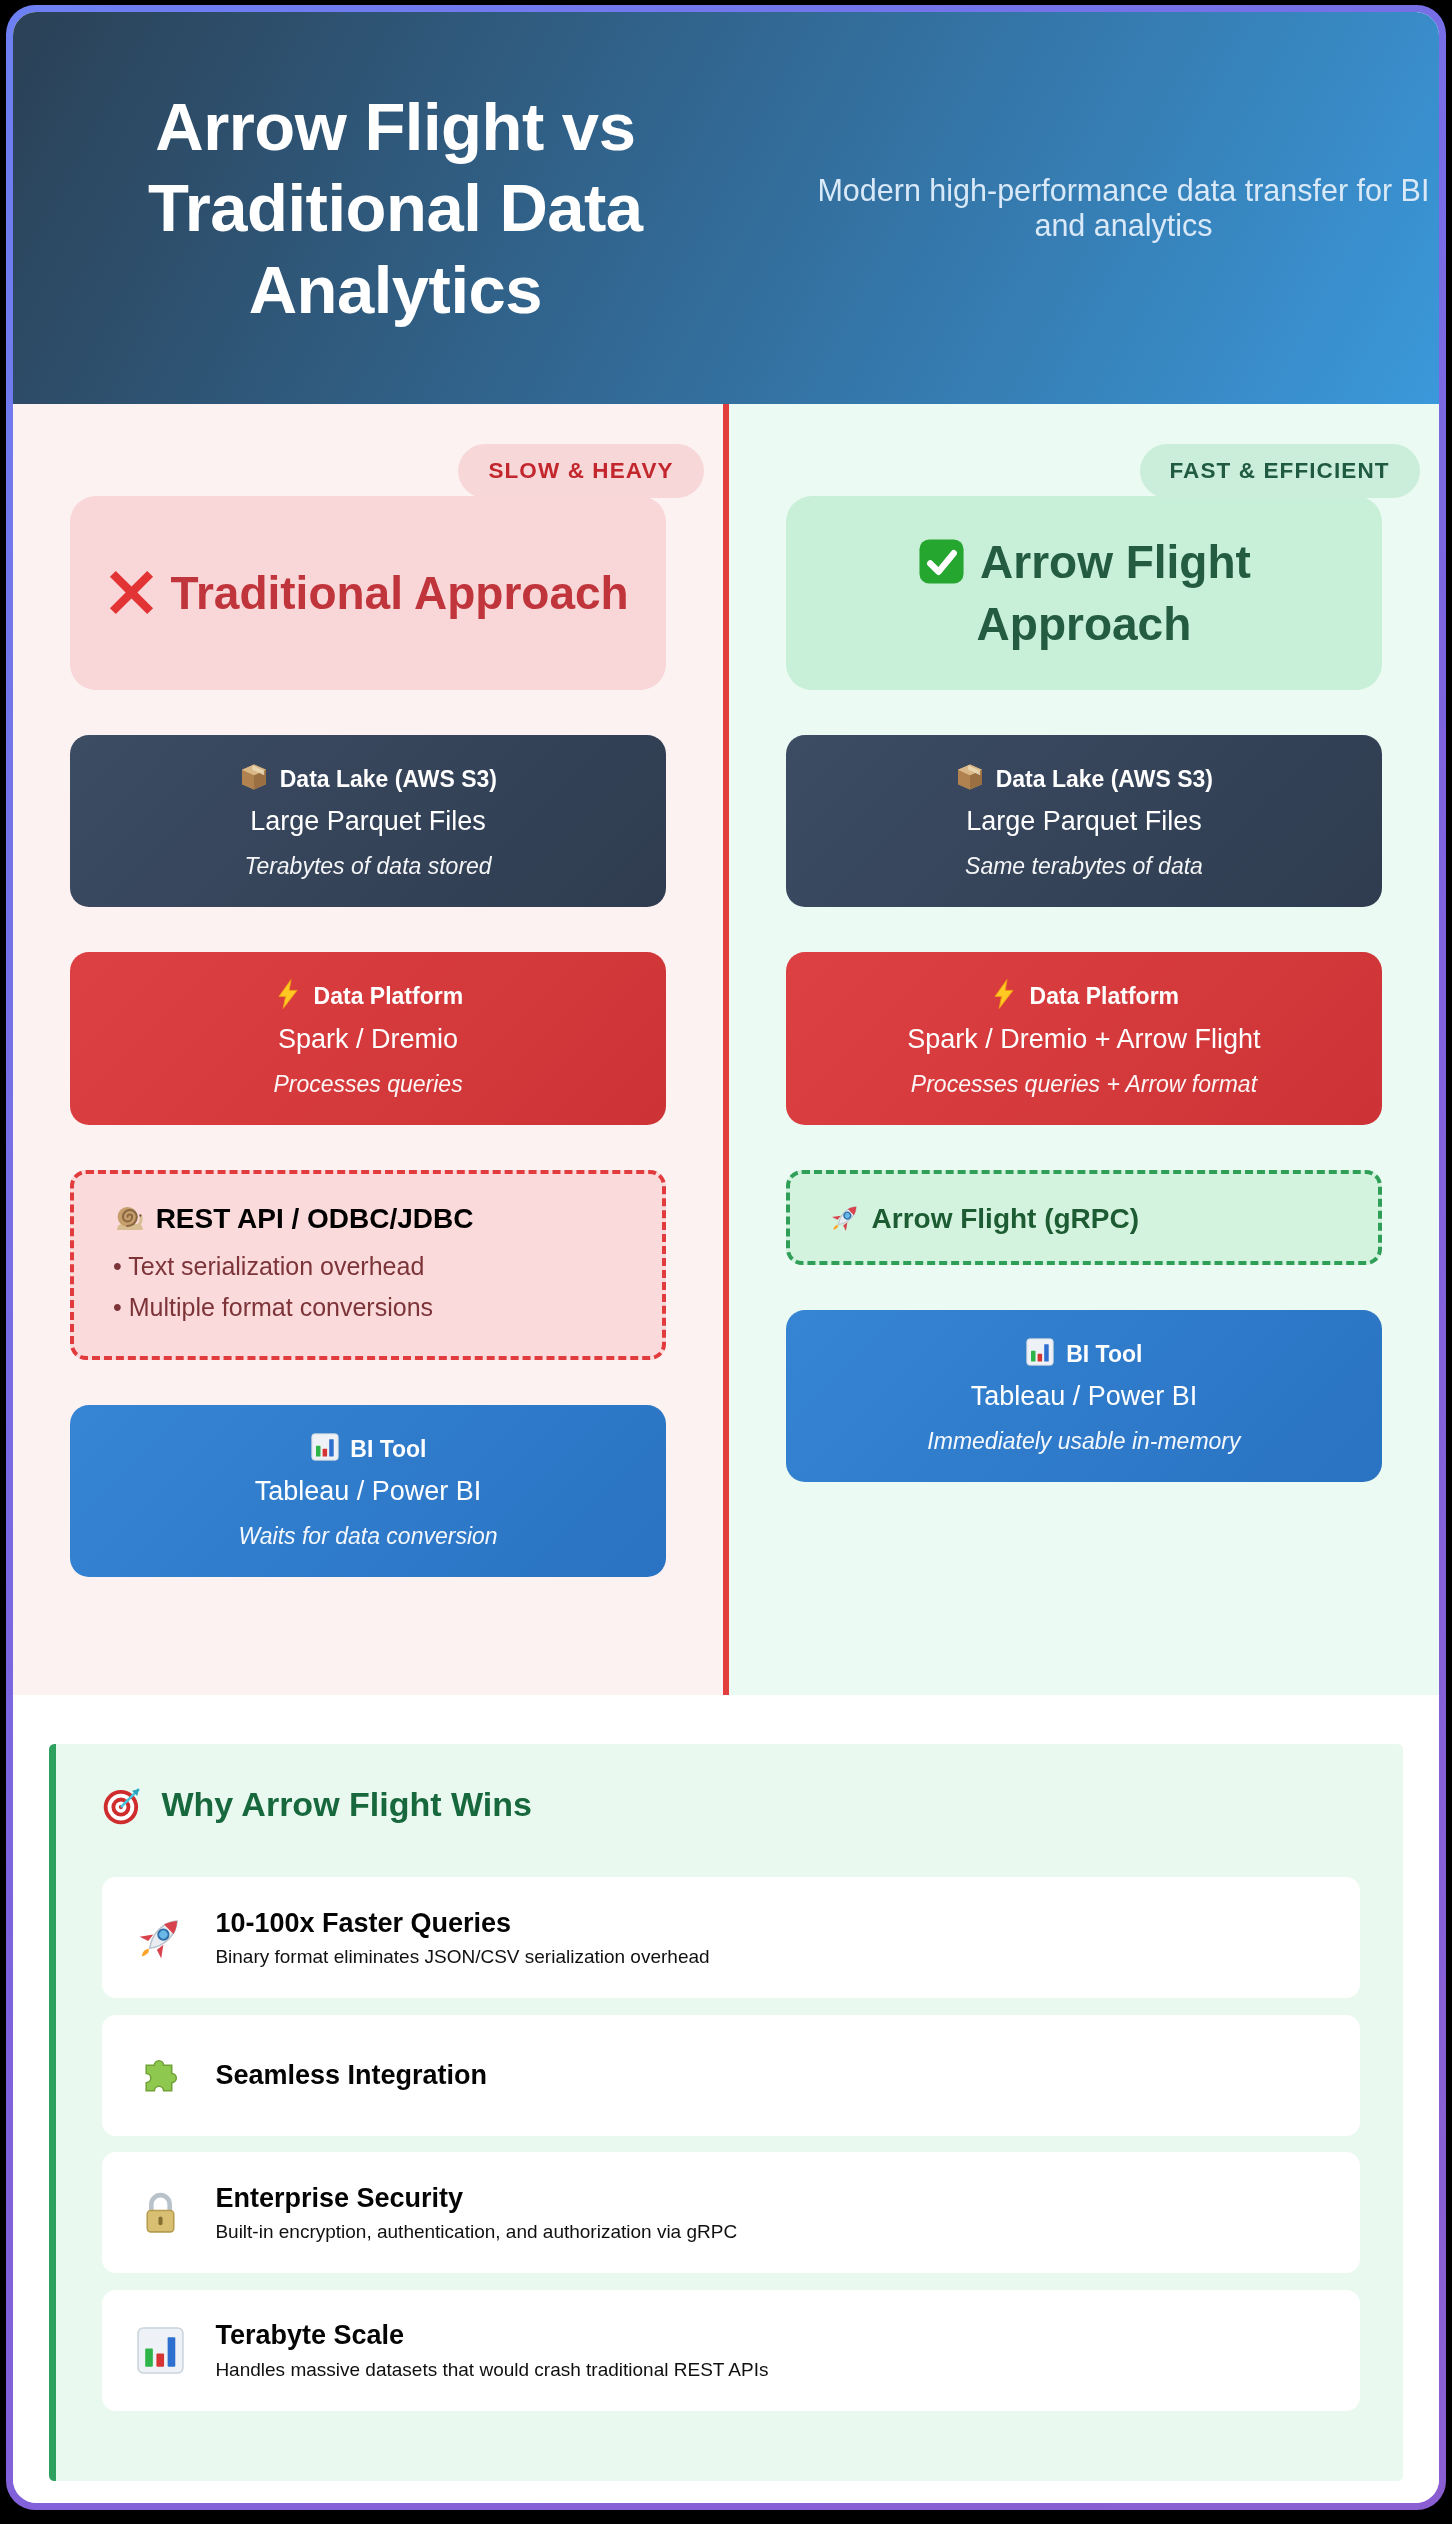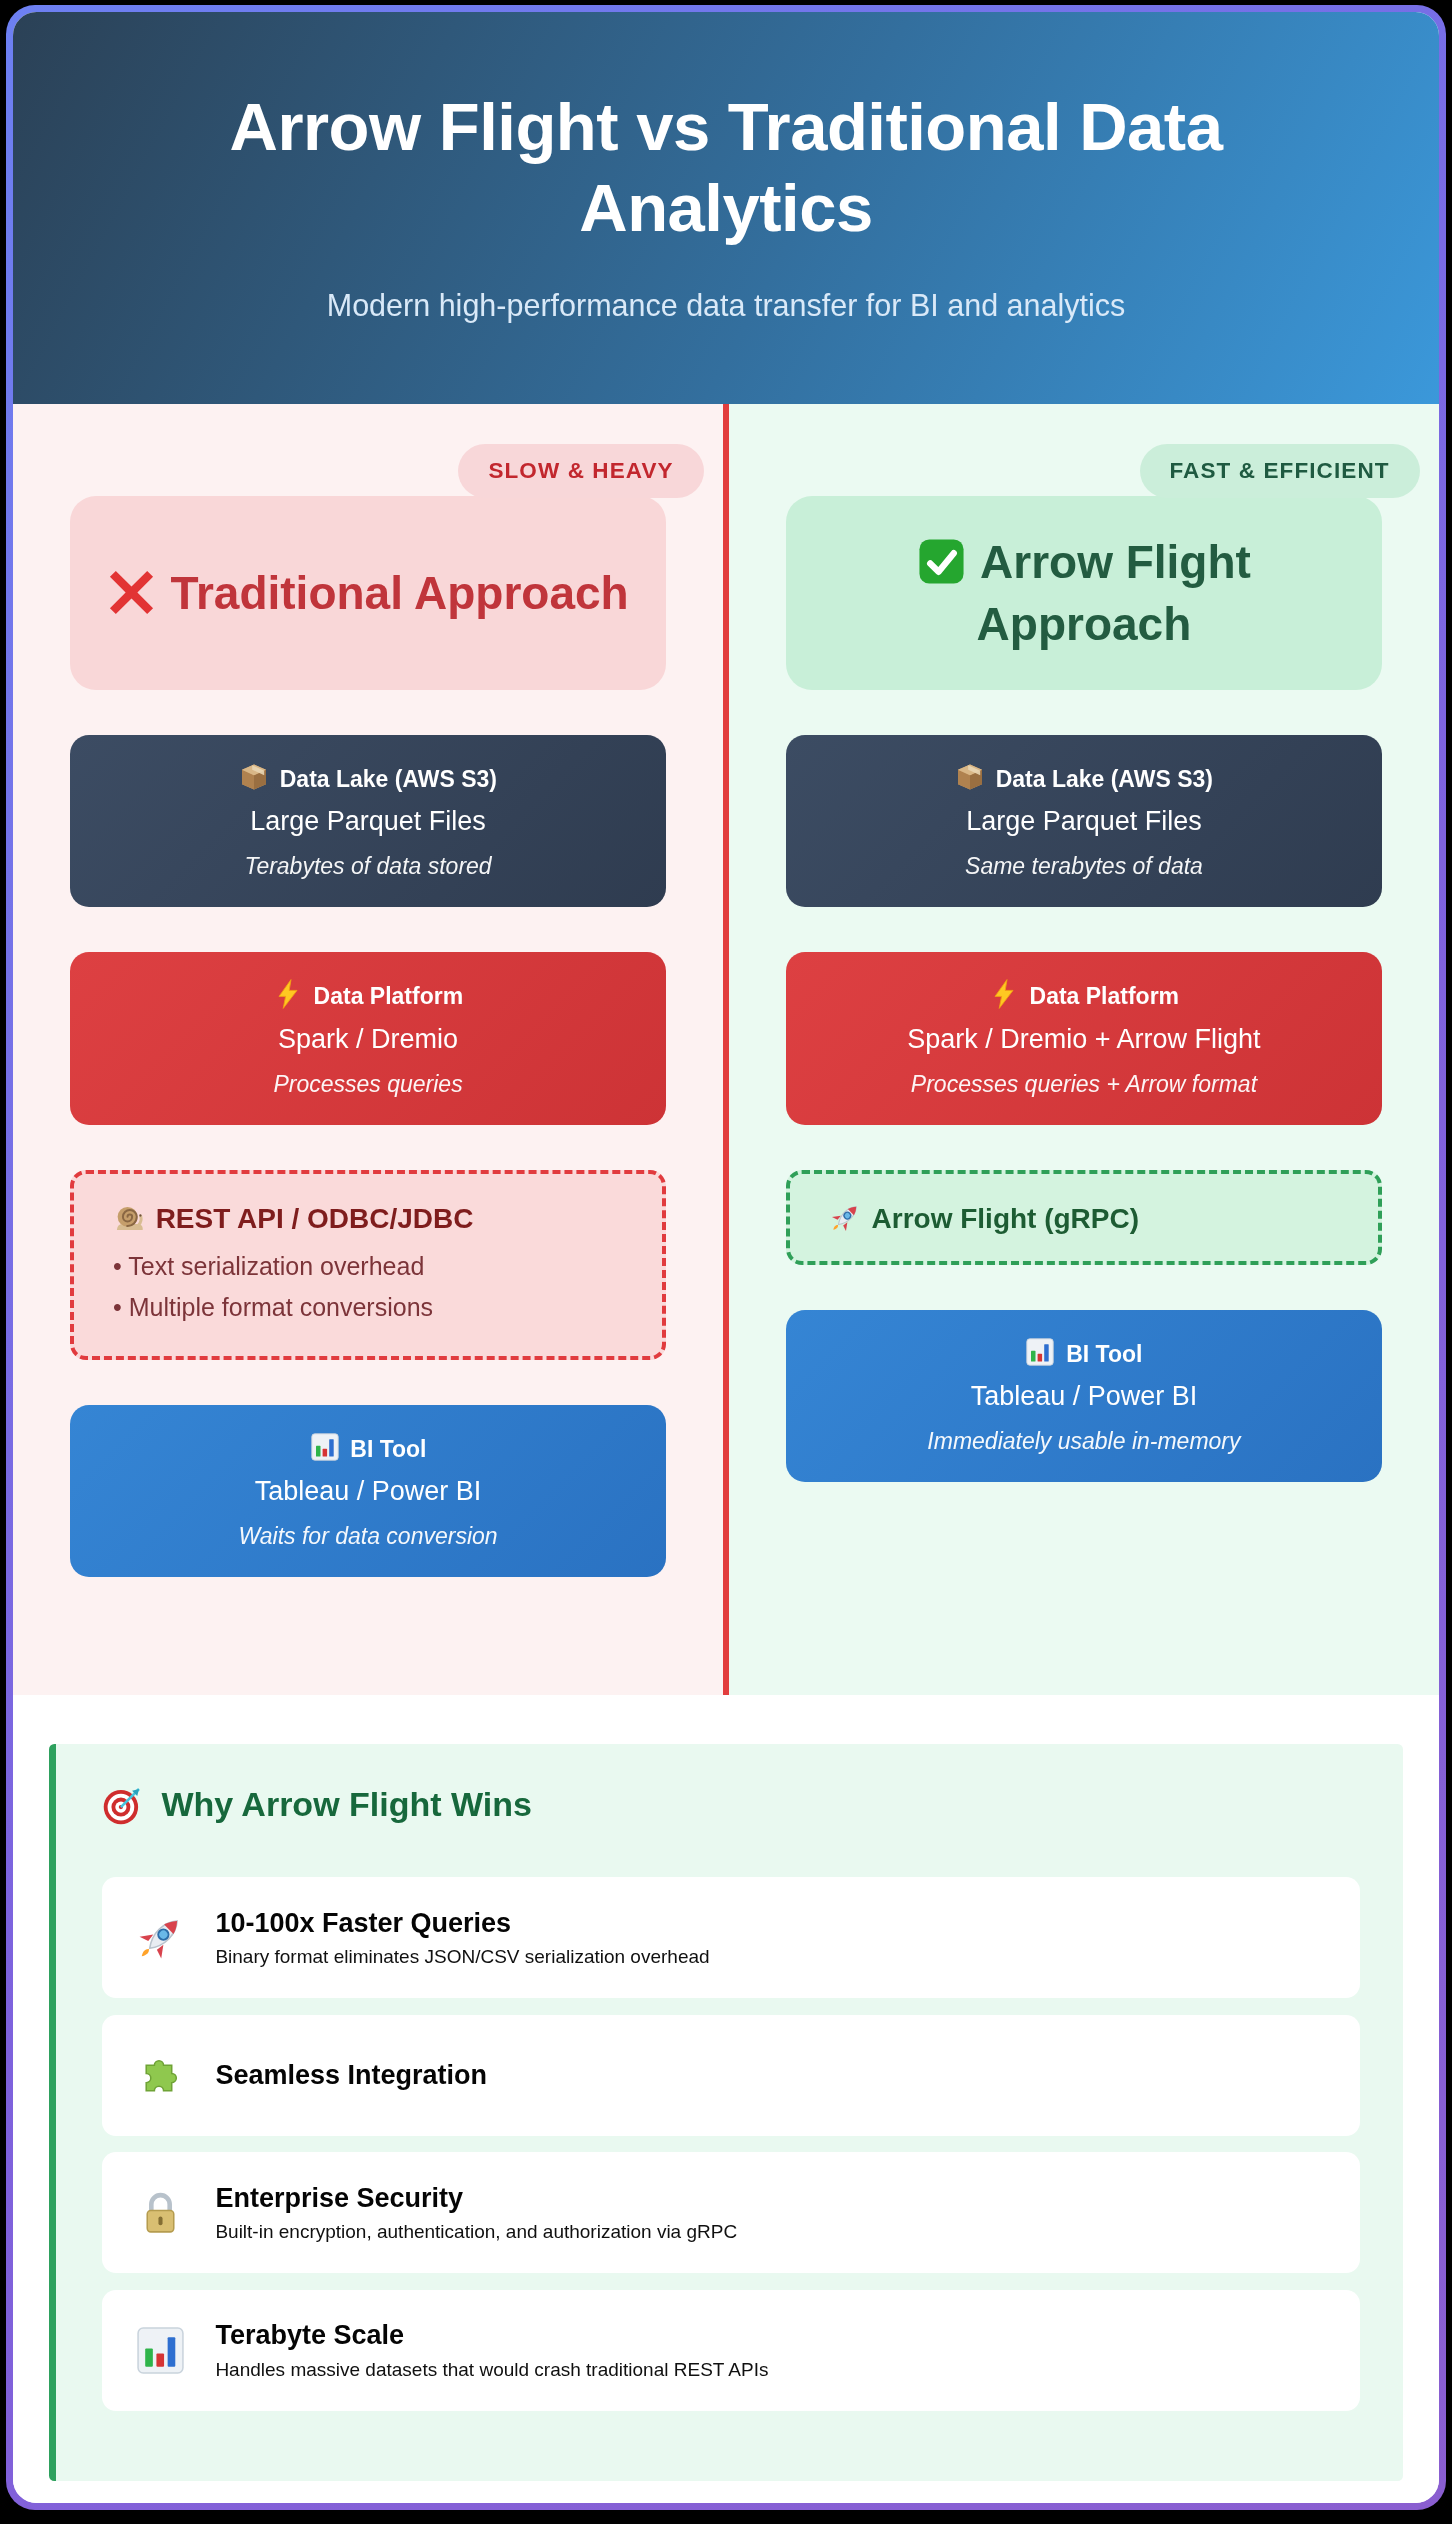--- a/index.html
+++ b/index.html
@@ -21,21 +21,21 @@
     background: #ffffff;
     border-radius: 23.5px;
     overflow: hidden;
     display: flex; flex-direction: column;
   }
 
   
   .hero {
     height: 392px; flex: 0 0 392px;
     background: linear-gradient(118deg, #2b4156 0%, #336f9e 55%, #3b98da 100%);
-    display: flex; flex-direction: column; align-items: center; justify-content: center;
+    display: flex; flex-direction: row; align-items: center; justify-content: center;
     text-align: center; gap: 31px;
   }
   .hero h1 {
     margin: 0; color: #fff; font-size: 67px; font-weight: 700;
     line-height: 1.22; letter-spacing: -0.5px;
   }
   .hero .subtitle { margin: 8px; color: #d9e9f8; font-size: 30.5px; font-weight: 400; }
 
   
   .columns { flex: 0 0 1291px; height: 1291px; display: flex; }
@@ -80,21 +80,21 @@
   .stage-note { font-size: 23px; font-style: italic; margin-top: 16px; opacity: 0.95; }
 
   .proto {
     width: 596px; margin: 45px auto 0;
     border-radius: 16px; padding: 27px 39px;
     text-align: left;
   }
   .proto-red   { background: #fadada; border: 4.3px dashed #e13b3e; }
   .proto-green { background: #d4f3df; border: 4.3px dashed #2f9f58; }
   .proto-title { font-size: 28px; font-weight: 700; }
-  .proto-red .proto-title   { color: #7f1d1d; }
+  .proto-red .proto-title   { color: #000000; }
   .proto-green .proto-title { color: #1d5c33; }
   .proto-title .i { width: 33px; height: 33px; vertical-align: -6.4px; margin-right: 9.6px; }
   .proto ul { list-style: none; margin: 11.8px 0 0 0; padding: 0; }
   .proto li { font-size: 25px; line-height: 1.65; }
   .proto li::before { content: "• "; }
   .proto-red li   { color: #7c3439; }
   .proto-green li { color: #2a5c3d; }
 
   
   .benefits-wrap { flex: 1; background: #ffffff; padding: 49px 36px 22px; }

